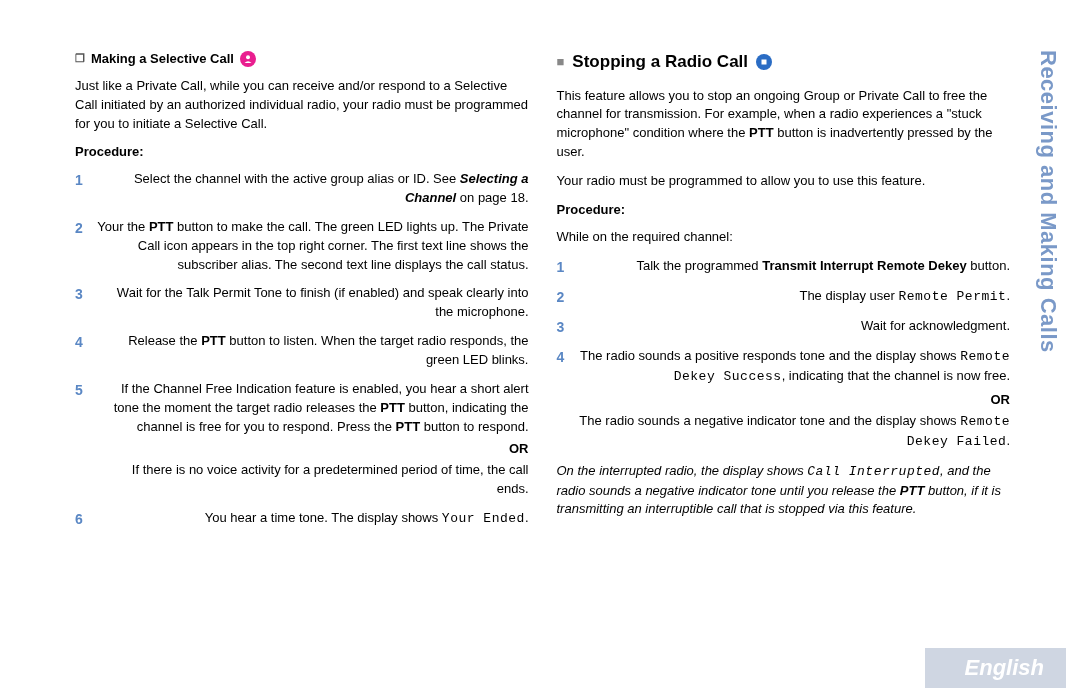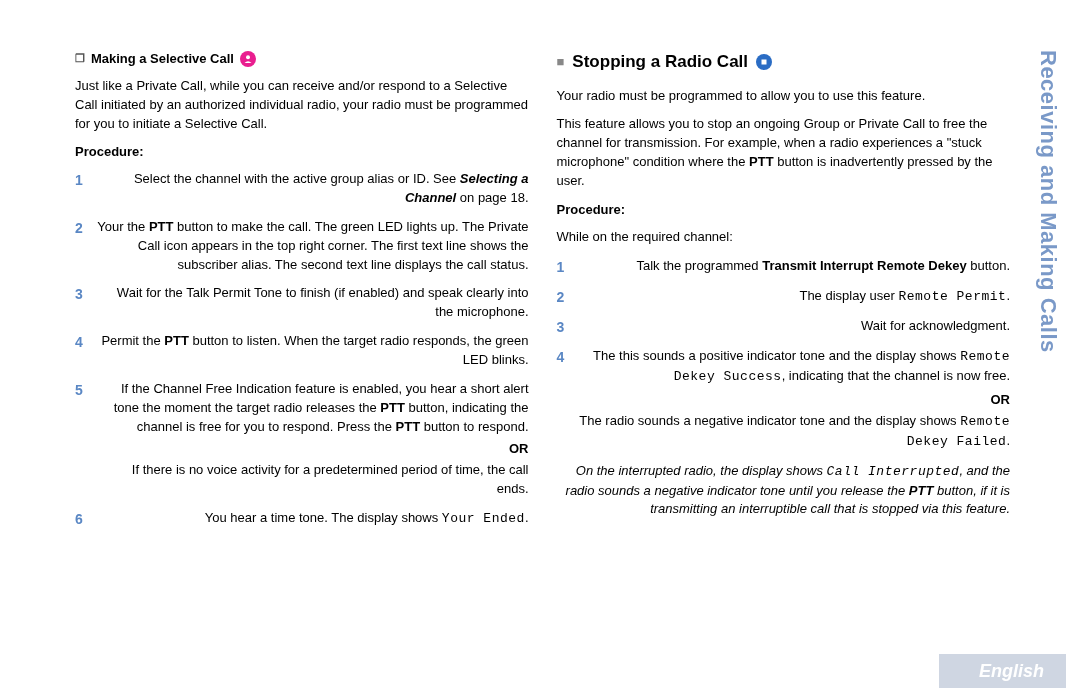--- a/index.html
+++ b/index.html
@@ -67,21 +67,21 @@
     font-size: 17px;
     margin-bottom: 12px;
     display: flex;
     align-items: center;
     gap: 8px;
   }
   .main-marker {
     color: #888;
     font-size: 13px;
   }
-  .note-italic { font-style: italic; margin-top: 6px; text-align: right; }
+  .note-italic { font-style: italic; margin-top: 6px; }
   .lcd { font-family: "Courier New", monospace; letter-spacing: 0.5px; }
   .sidebar {
     position: absolute;
     right: 14px;
     top: 50px;
     bottom: 20px;
     width: 36px;
     display: flex;
     flex-direction: column;
     align-items: center;
@@ -101,21 +101,21 @@
     font-size: 19px;
     margin-top: auto;
   }
   .footer-lang {
     position: absolute;
     right: 14px;
     bottom: 10px;
     background: #cfd6e2;
     color: #fff;
     font-weight: bold;
-    font-size: 18px;
+    font-size: 22px;
     padding: 4px 22px 4px 40px;
     font-style: italic;
   }
   b { font-weight: bold; }
   i { font-style: italic; }
 </style>
 </head>
 <body>
 
 <div class="page">
@@ -149,21 +149,21 @@
           <span>Your the </span><b>PTT</b><span> button to make the call. The green LED lights up. The Private Call icon appears in the top right corner. The first text line shows the subscriber alias. The second text line displays the call status.</span>
         </span>
       </li>
       <li>
         <span class="stepnum">3</span>
         <span class="steptext">Wait for the Talk Permit Tone to finish (if enabled) and speak clearly into the microphone.</span>
       </li>
       <li>
         <span class="stepnum">4</span>
         <span class="steptext">
-          <span>Permit the </span><b>PTT</b><span> button to listen. When the target radio responds, the green LED blinks.</span>
+          <span>Release the </span><b>PTT</b><span> button to listen. When the target radio responds, the green LED blinks.</span>
         </span>
       </li>
       <li>
         <span class="stepnum">5</span>
         <span class="steptext">
           <span>If the Channel Free Indication feature is enabled, you hear a short alert tone the moment the target radio releases the </span><b>PTT</b><span> button, indicating the channel is free for you to respond. Press the </span><b>PTT</b><span> button to respond.</span>
           <div class="or">OR</div>
           <span>If there is no voice activity for a predetermined period of time, the call ends.</span>
         </span>
       </li>
@@ -180,24 +180,24 @@
     <div class="mainheading">
       <span class="main-marker">■</span>
       <span>Stopping a Radio Call</span>
       <span class="icon-circle icon-blue">
         <svg width="10" height="10" viewBox="0 0 10 10">
             <rect x="2.5" y="2.5" width="5" height="5" fill="#fff"></rect>
           </svg>
       </span>
     </div>
 
-    <p class="para">Your radio must be programmed to allow you to use this feature.</p>
     <p class="para">
       <span>This feature allows you to stop an ongoing Group or Private Call to free the channel for transmission. For example, when a radio experiences a "stuck microphone" condition where the </span><b>PTT</b><span> button is inadvertently pressed by the user.</span>
     </p>
+    <p class="para">Your radio must be programmed to allow you to use this feature.</p>
 
     <p class="proc-label">Procedure:</p>
     <p class="para">While on the required channel:</p>
 
     <ol class="steps">
       <li>
         <span class="stepnum">1</span>
         <span class="steptext">
           <span>Talk the programmed </span><b>Transmit Interrupt Remote Dekey</b><span> button.</span>
         </span>
@@ -208,21 +208,21 @@
           <span>The display user </span><span class="lcd">Remote Permit</span><span>.</span>
         </span>
       </li>
       <li>
         <span class="stepnum">3</span>
         <span class="steptext">Wait for acknowledgment.</span>
       </li>
       <li>
         <span class="stepnum">4</span>
         <span class="steptext">
-          <span>The this sounds a positive indicator tone and the display shows </span><span class="lcd">Remote Dekey Success</span><span>, indicating that the channel is now free.</span>
+          <span>The radio sounds a positive responds tone and the display shows </span><span class="lcd">Remote Dekey Success</span><span>, indicating that the channel is now free.</span>
           <div class="or">OR</div>
           <span>The radio sounds a negative indicator tone and the display shows </span><span class="lcd">Remote Dekey Failed</span><span>.</span>
         </span>
       </li>
     </ol>
 
     <p class="note-italic">
       <span>On the interrupted radio, the display shows </span><span class="lcd">Call Interrupted</span><span>, and the radio sounds a negative indicator tone until you release the </span><b>PTT</b><span> button, if it is transmitting an interruptible call that is stopped via this feature.</span>
     </p>
   </div>

